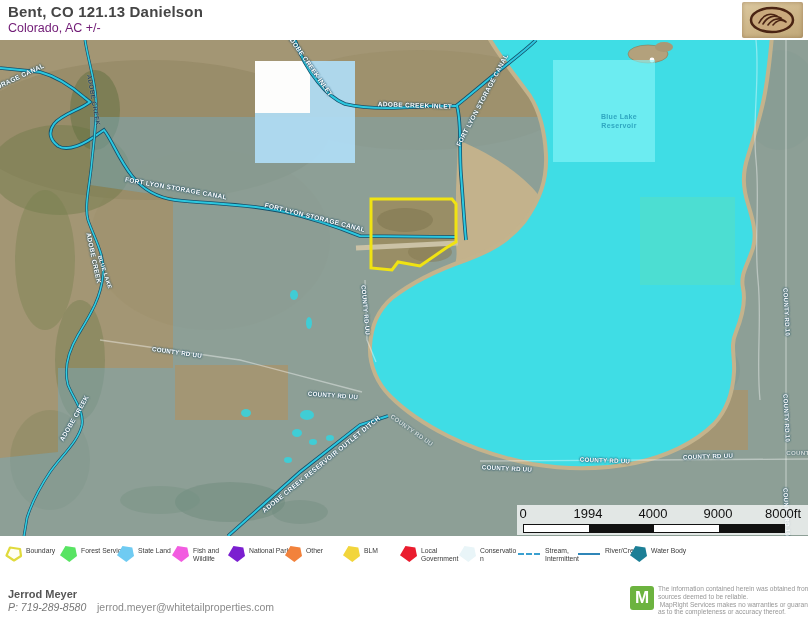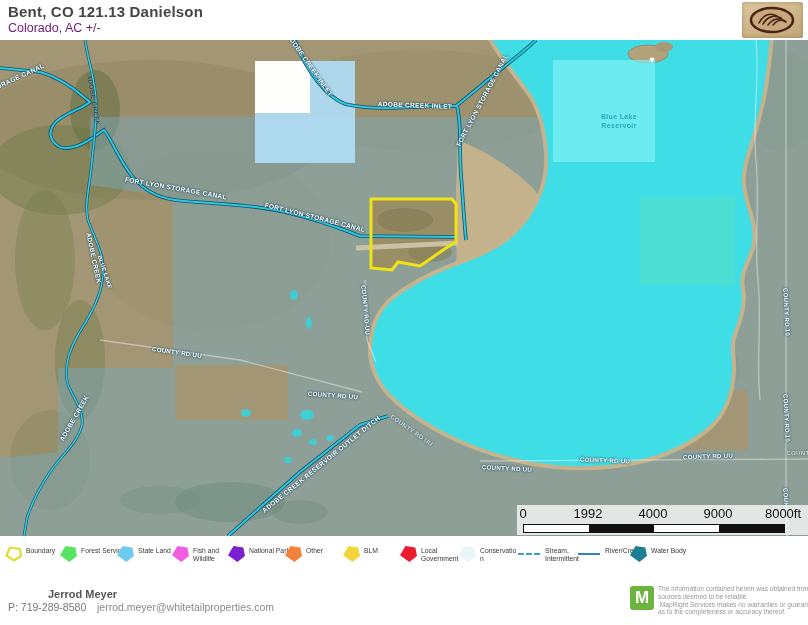--- a/index.html
+++ b/index.html
@@ -28,22 +28,22 @@
   .seg{width:65px;height:7px;}
   
   .legend{position:absolute;top:536px;left:0;width:808px;height:44px;background:#fff;}
   .li{position:absolute;top:10px;height:34px;}
   .sw{width:17px;height:16px;clip-path:polygon(32% 0%,90% 10%,100% 62%,55% 100%,0% 58%);}
   .ln{width:22px;margin-top:7px;}
   .ll{position:absolute;top:1px;font-size:6.8px;color:#3a3a3a;line-height:1.2;width:46px;}
   .ll.wrapb{width:40px;word-break:break-all;}
   
   .footer{position:absolute;top:580px;left:0;width:808px;height:45px;background:#fff;}
-  .agent-name{position:absolute;left:8px;top:8px;font-size:11px;font-weight:bold;color:#555;margin-left:40px;}
-  .agent-phone{position:absolute;left:8px;top:21px;font-size:10.5px;color:#777;}
+  .agent-name{position:absolute;left:8px;top:8px;font-size:11px;font-weight:bold;color:#555;}
+  .agent-phone{position:absolute;left:8px;top:21px;font-size:10.5px;color:#777;font-style:italic;}
   .agent-email{position:absolute;left:97px;top:21px;font-size:10.5px;color:#8a8a8a;}
   .m-logo{position:absolute;left:630px;top:6px;width:24px;height:24px;border-radius:3px;background:#6cb33f;
           color:#fff;font-weight:bold;font-size:17px;text-align:center;line-height:24px;}
   .disc{position:absolute;left:658px;top:5px;width:148px;font-size:6.6px;color:#979797;line-height:1.18;}
   .disc div{white-space:pre;}
 </style>
 </head>
 <body>
 
 <div class="page">
@@ -181,21 +181,21 @@
         <span class="lbl " style="left: 321px; top: 424px; transform: translate(-50%, -50%) rotate(-39deg);">ADOBE CREEK RESERVOIR OUTLET DITCH</span>
         <span class="lbl road" style="left: 787px; top: 272px; transform: translate(-50%, -50%) rotate(87deg);">COUNTY RD 10</span>
         <span class="lbl road" style="left: 787px; top: 378px; transform: translate(-50%, -50%) rotate(87deg);">COUNTY RD 10</span>
         <span class="lbl road" style="left: 787px; top: 472px; transform: translate(-50%, -50%) rotate(87deg);">COUNTY RD 10</span>
         <span class="lbl road faint" style="left: 800px; top: 412px; transform: translate(-50%, -50%) rotate(0deg);">COUNTY</span>
       </div>
 
     <div class="scalebar">
       <div id="scale-ticks">
           <span class="tick" style="left: 6px;">0</span>
-          <span class="tick" style="left: 71px;">1992</span>
+          <span class="tick" style="left: 71px;">1994</span>
           <span class="tick" style="left: 136px;">4000</span>
           <span class="tick" style="left: 201px;">9000</span>
           <span class="tick" style="left: 266px;">8000ft</span>
         </div>
       <div class="segwrap">
           <div id="scale-segs" style="display:flex">
             <div class="seg" style="background: rgb(255, 255, 255);"></div>
             <div class="seg" style="background: rgb(17, 17, 17);"></div>
             <div class="seg" style="background: rgb(255, 255, 255);"></div>
             <div class="seg" style="background: rgb(17, 17, 17);"></div>

